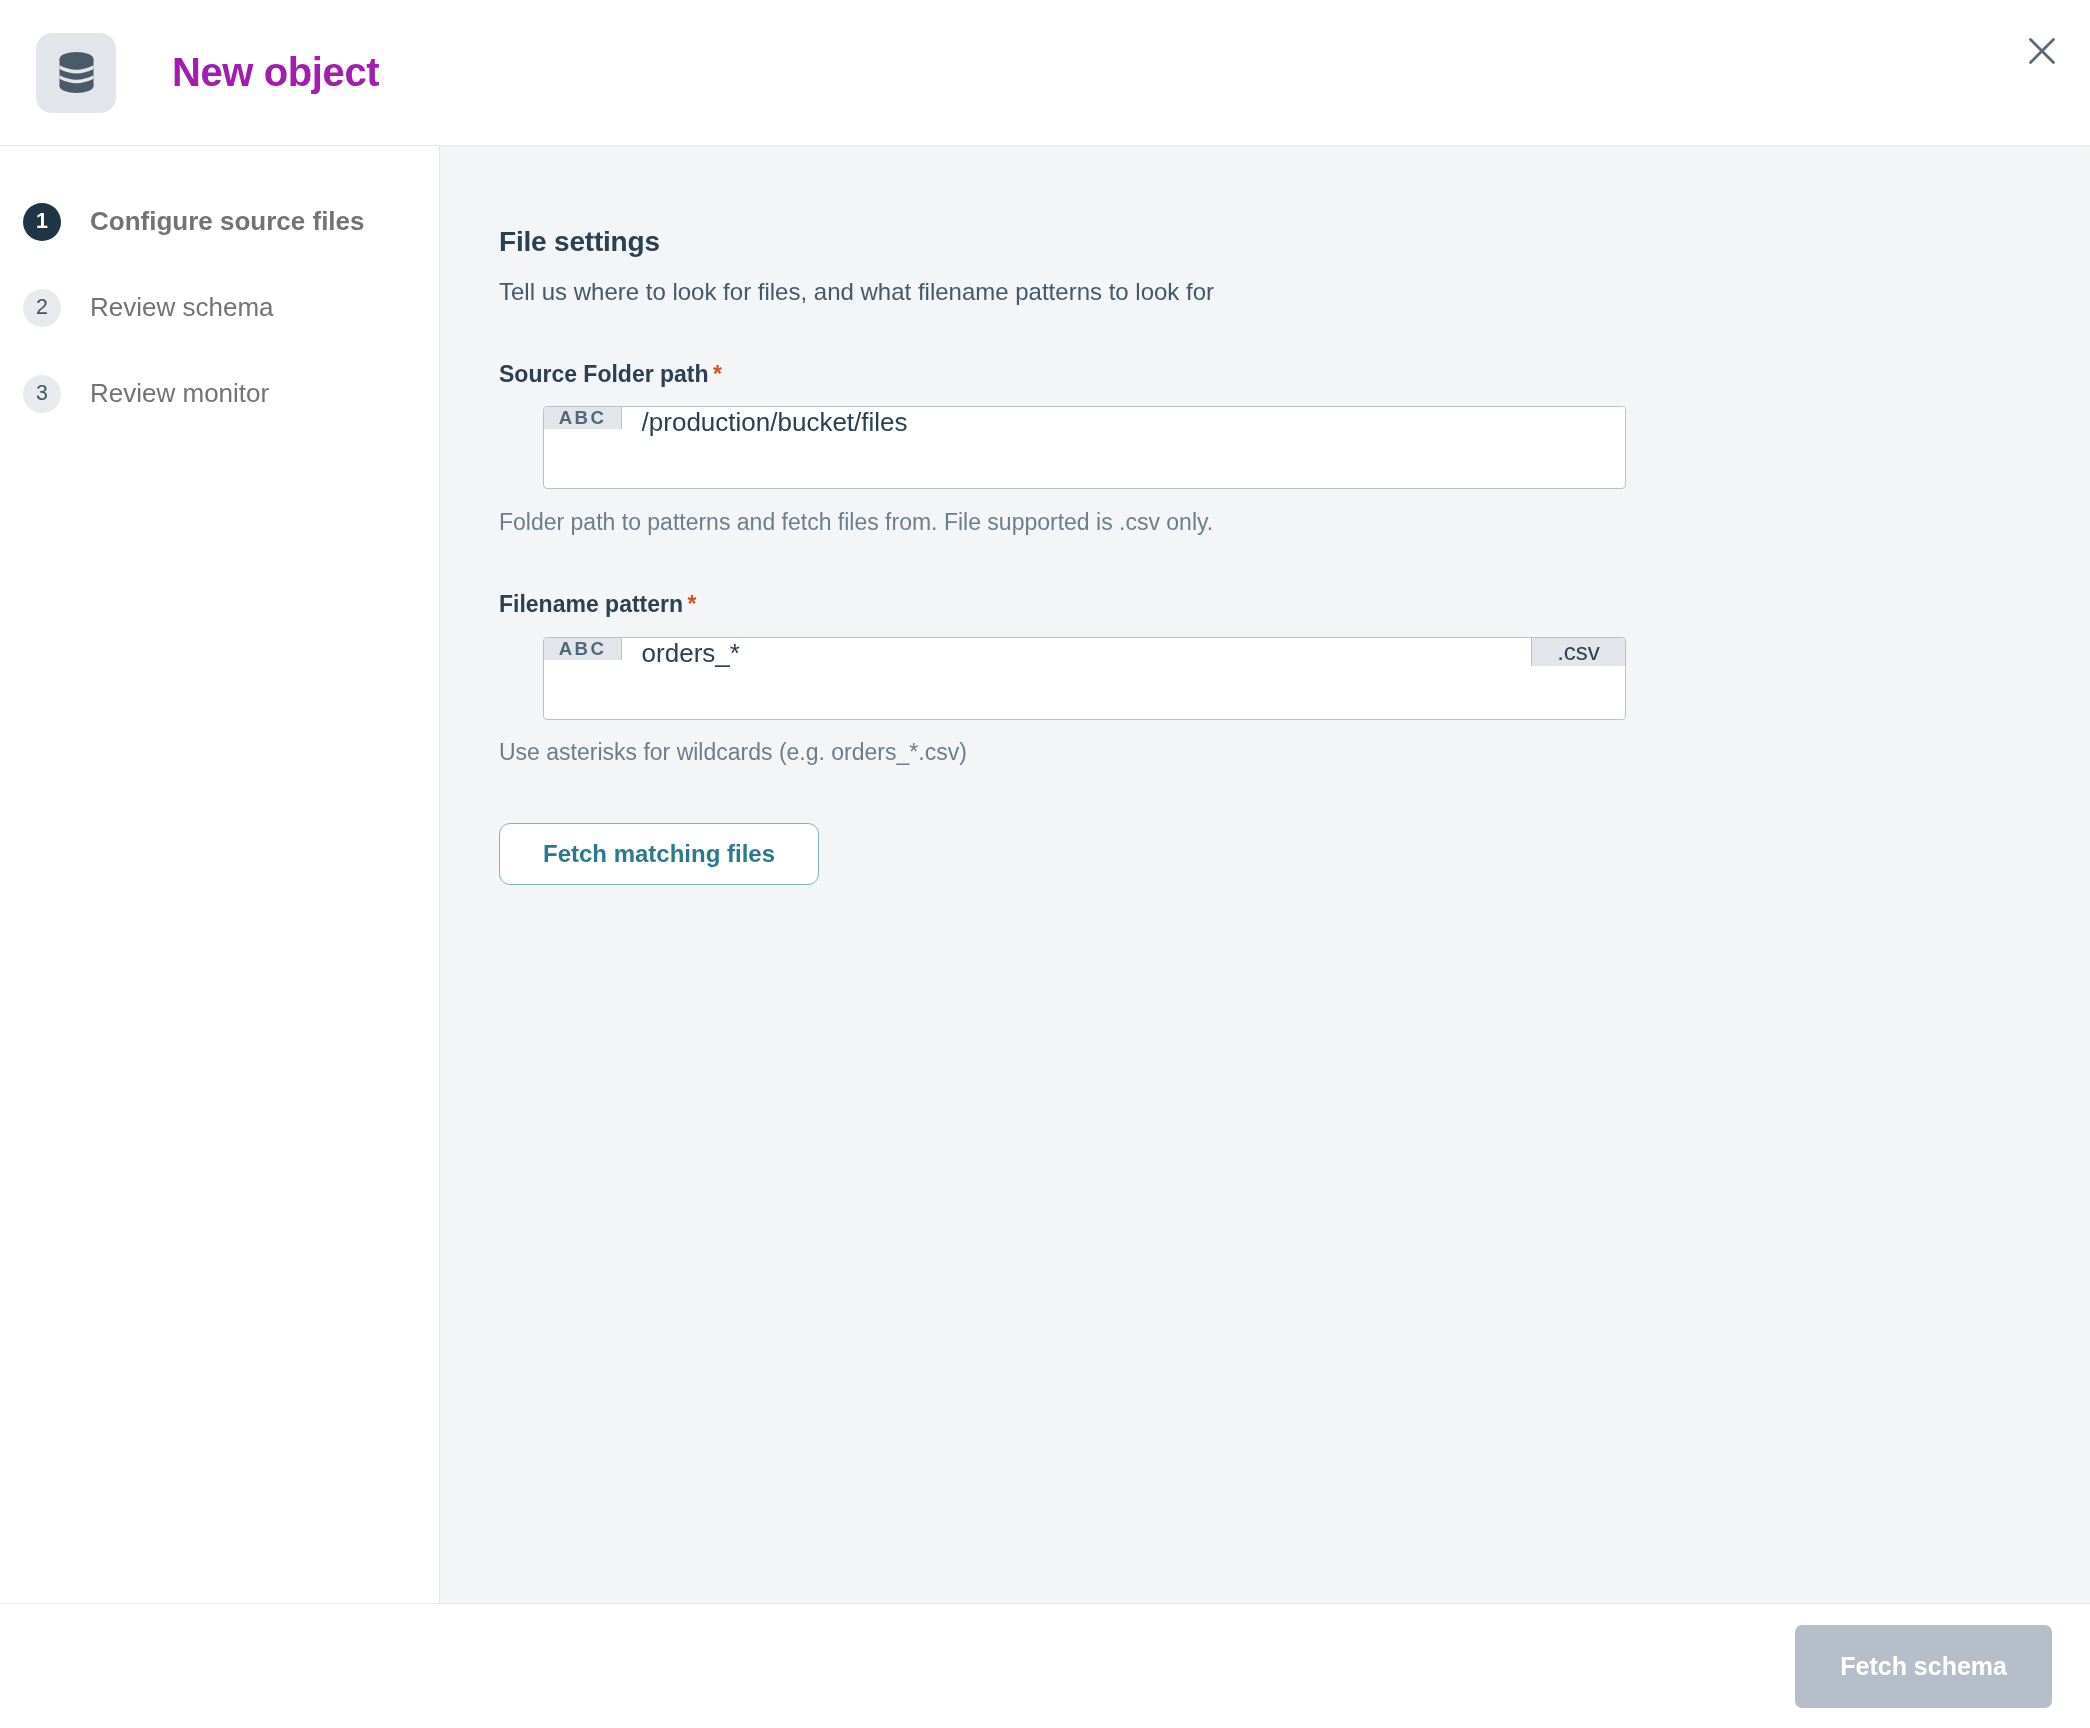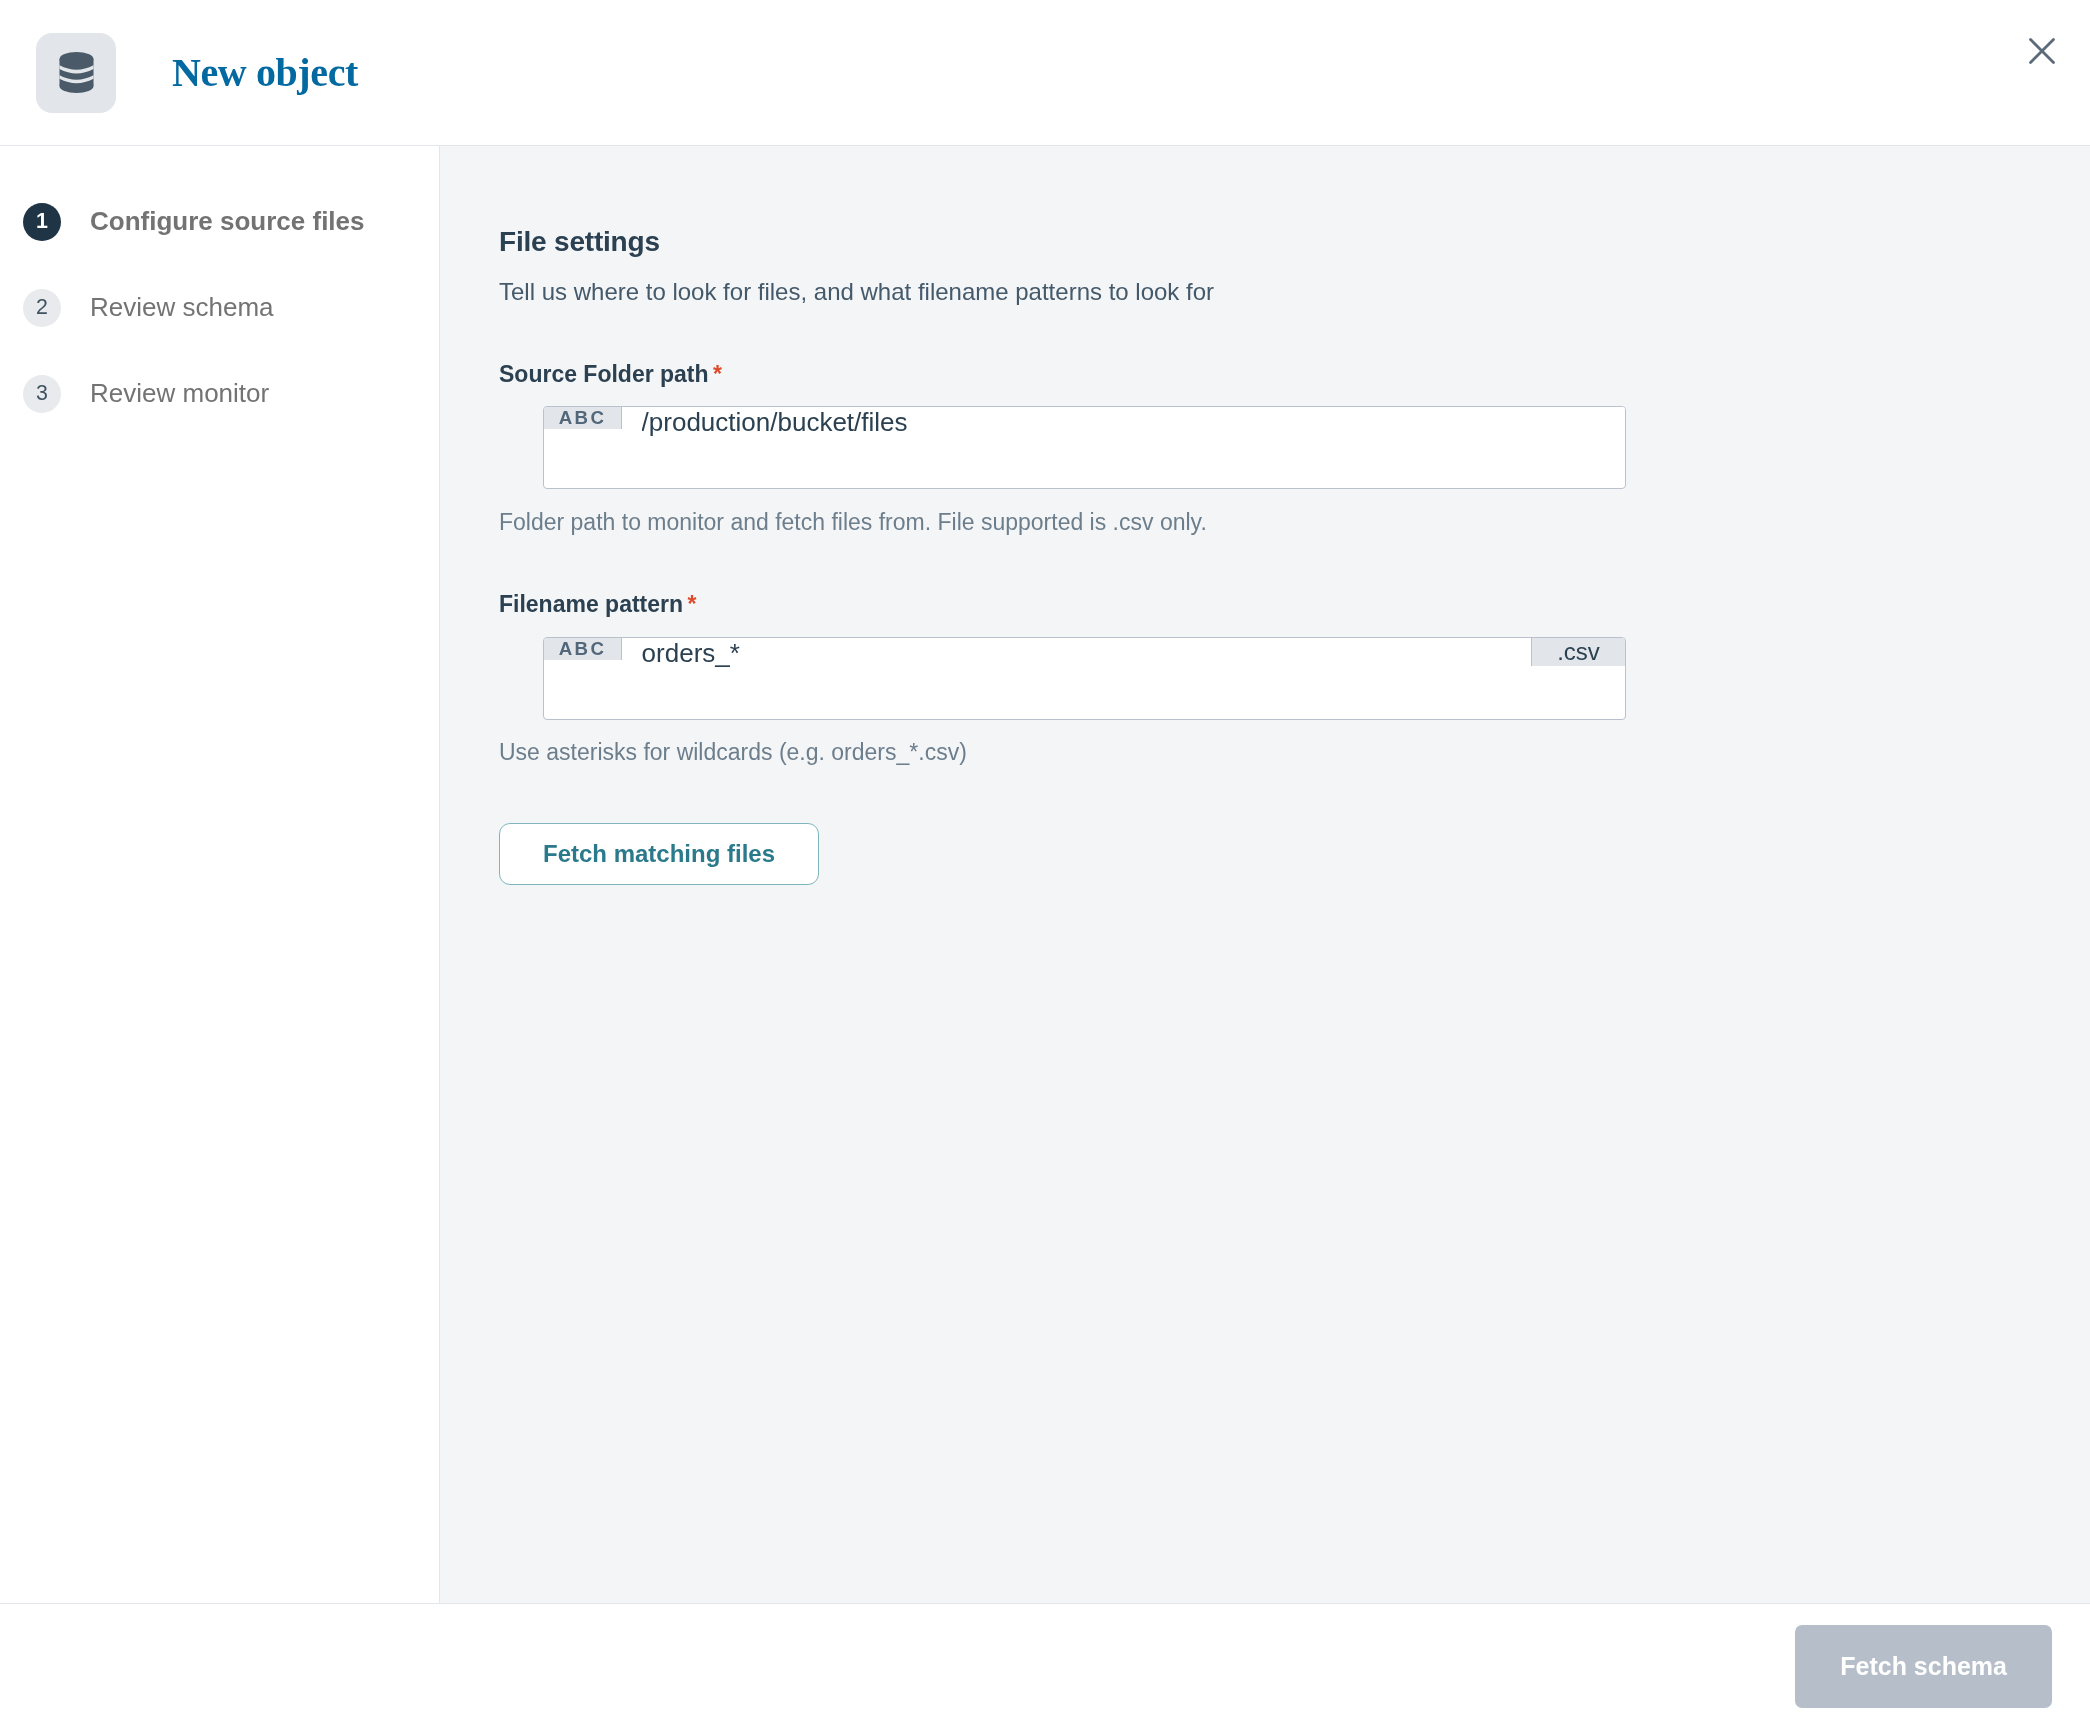--- a/index.html
+++ b/index.html
@@ -44,24 +44,23 @@
     justify-content: center;
     flex: 0 0 80px;
   }
 
   .header-icon-box svg { display: block; }
 
   .header-title {
     margin-left: 56px;
     font-size: 40px;
     font-weight: bold;
-    color: #0369a1;
+    color: #a21caf;
     letter-spacing: -0.4px;
     white-space: nowrap;
-    font-family: Liberation Serif, serif;
   }
 
   .close-button {
     position: absolute;
     top: 23px;
     right: 21.4px;
     width: 55px;
     height: 55px;
     display: flex;
     align-items: center;
@@ -312,21 +311,21 @@
 
       
       <div class="field-group">
         <div class="field-label">
           <span>Source Folder path</span><span class="req-star">*</span>
         </div>
         <div class="input-row">
           <div class="input-affix prefix">ABC</div>
           <input class="input-field" type="text" value="/production/bucket/files" style="">
         </div>
-        <div class="help-text">Folder path to monitor and fetch files from. File supported is .csv only.</div>
+        <div class="help-text">Folder path to patterns and fetch files from. File supported is .csv only.</div>
       </div>
 
       
       <div class="field-group">
         <div class="field-label">
           <span>Filename pattern</span><span class="req-star">*</span>
         </div>
         <div class="input-row">
           <div class="input-affix prefix">ABC</div>
           <input class="input-field" type="text" value="orders_*" style="">

